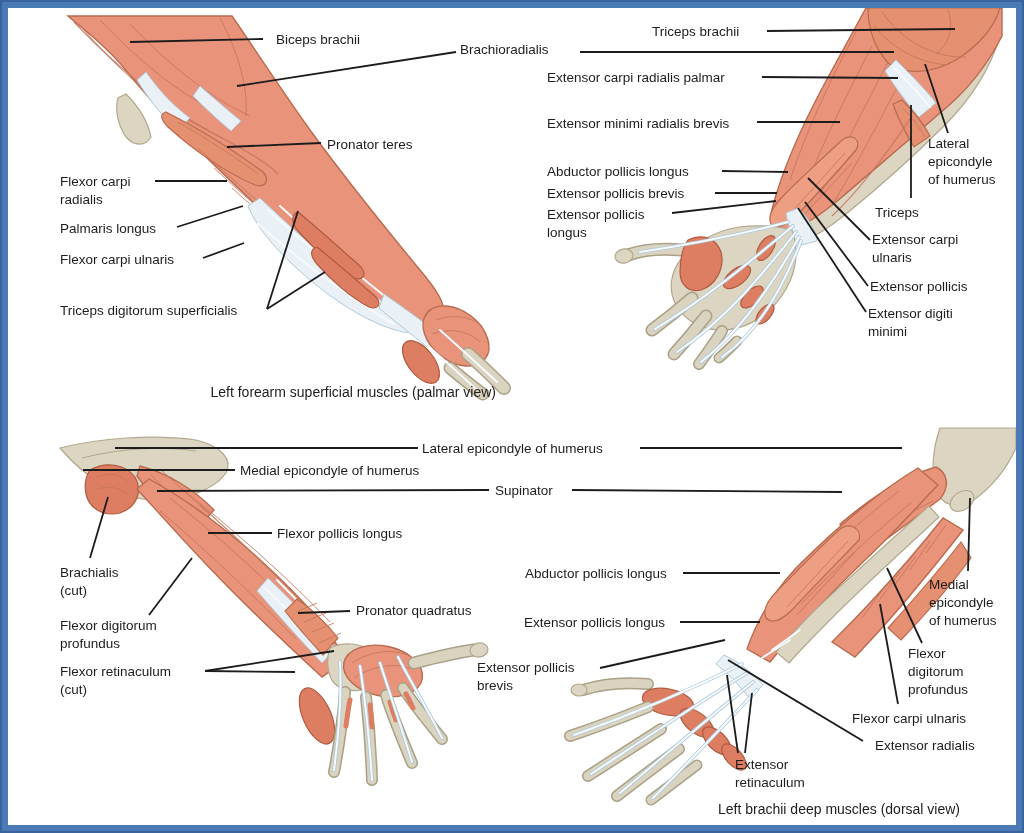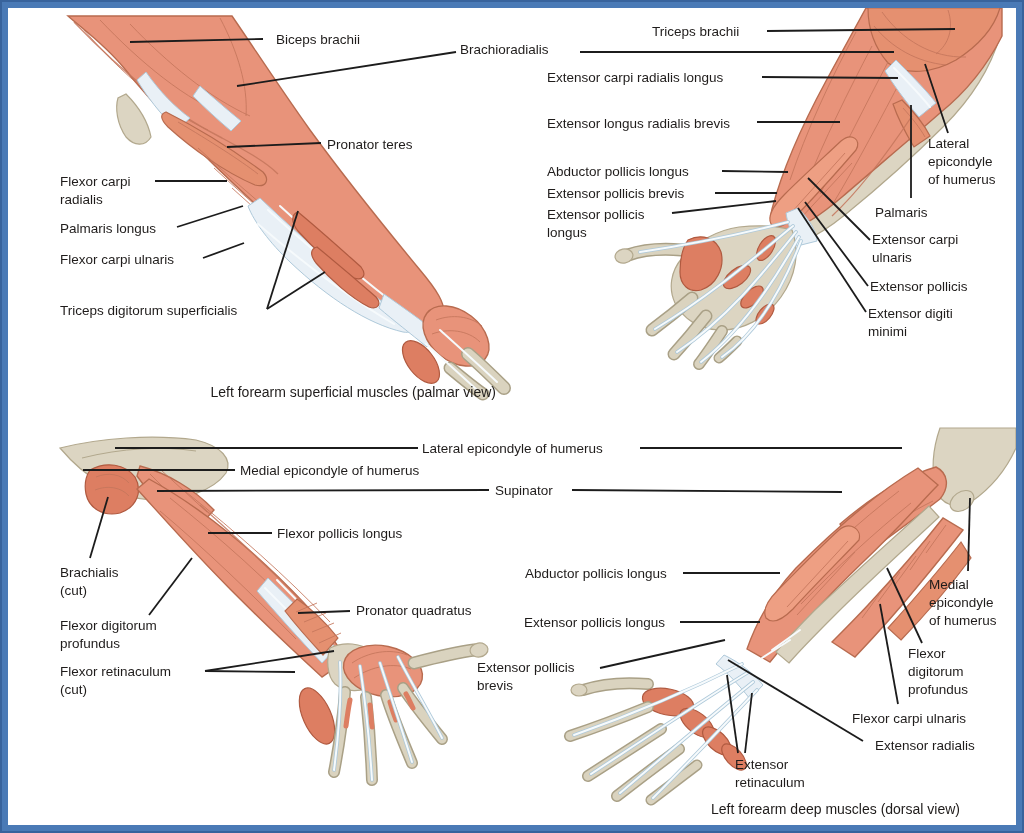--- a/index.html
+++ b/index.html
@@ -265,30 +265,30 @@
   <div class="lbl" style="left:460px;top:41px">Brachioradialis</div>
   <div class="lbl" style="left:327px;top:136px">Pronator teres</div>
   <div class="lbl" style="left:60px;top:173px">Flexor carpi
 radialis</div>
   <div class="lbl" style="left:60px;top:220px">Palmaris longus</div>
   <div class="lbl" style="left:60px;top:251px">Flexor carpi ulnaris</div>
   <div class="lbl" style="left:60px;top:302px">Triceps digitorum superficialis</div>
   <div class="cap" style="left:96px;top:383px">Left forearm superficial muscles (palmar view)</div>
 
   <div class="lbl" style="left:652px;top:23px">Triceps brachii</div>
-  <div class="lbl" style="left:547px;top:69px">Extensor carpi radialis longus</div>
-  <div class="lbl" style="left:547px;top:115px">Extensor longus radialis brevis</div>
+  <div class="lbl" style="left:547px;top:69px">Extensor carpi radialis palmar</div>
+  <div class="lbl" style="left:547px;top:115px">Extensor minimi radialis brevis</div>
   <div class="lbl" style="left:547px;top:163px">Abductor pollicis longus</div>
   <div class="lbl" style="left:547px;top:185px">Extensor pollicis brevis</div>
   <div class="lbl" style="left:547px;top:206px">Extensor pollicis
 longus</div>
   <div class="lbl" style="left:928px;top:135px">Lateral
 epicondyle
 of humerus</div>
-  <div class="lbl" style="left:875px;top:204px">Palmaris</div>
+  <div class="lbl" style="left:875px;top:204px">Triceps</div>
   <div class="lbl" style="left:872px;top:231px">Extensor carpi
 ulnaris</div>
   <div class="lbl" style="left:870px;top:278px">Extensor pollicis</div>
   <div class="lbl" style="left:868px;top:305px">Extensor digiti
 minimi</div>
 
   <div class="lbl" style="left:422px;top:440px">Lateral epicondyle of humerus</div>
   <div class="lbl" style="left:495px;top:482px">Supinator</div>
 
   <div class="lbl" style="left:240px;top:462px">Medial epicondyle of humerus</div>
@@ -308,16 +308,16 @@
   <div class="lbl" style="left:929px;top:576px">Medial
 epicondyle
 of humerus</div>
   <div class="lbl" style="left:908px;top:645px">Flexor
 digitorum
 profundus</div>
   <div class="lbl" style="left:852px;top:710px">Flexor carpi ulnaris</div>
   <div class="lbl" style="left:875px;top:737px">Extensor radialis</div>
   <div class="lbl" style="left:735px;top:756px">Extensor
 retinaculum</div>
-  <div class="cap" style="left:560px;top:800px">Left forearm deep muscles (dorsal view)</div>
+  <div class="cap" style="left:560px;top:800px">Left brachii deep muscles (dorsal view)</div>
 
   <div id="frame"></div>
 </div>
 
 </body></html>

